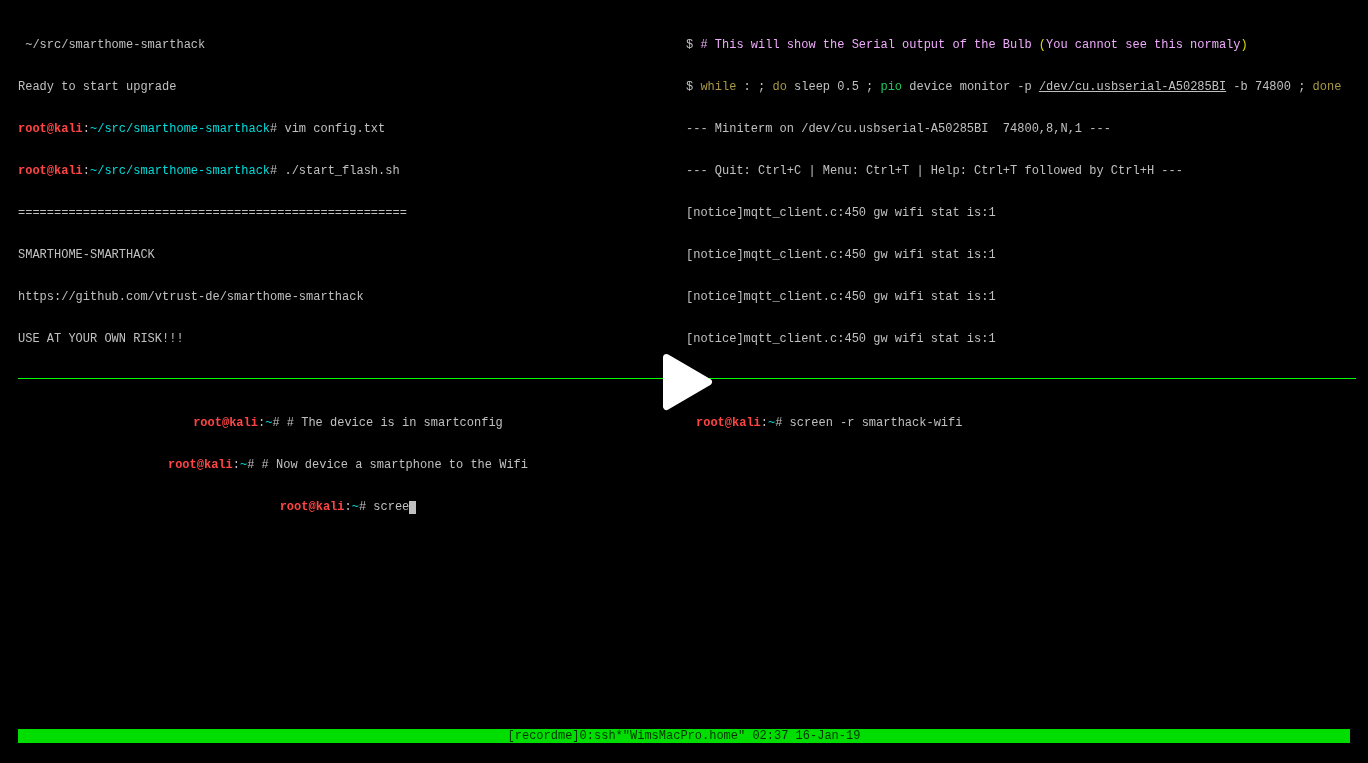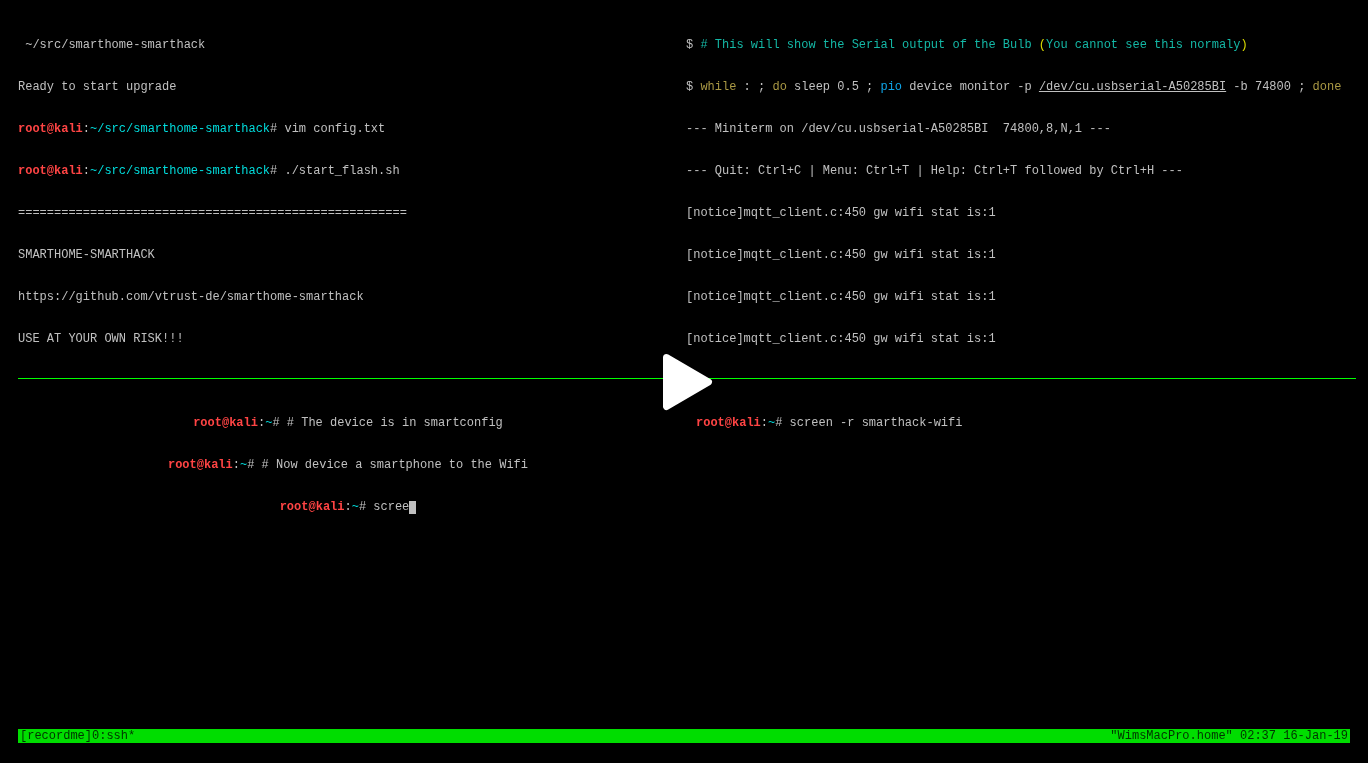--- a/index.html
+++ b/index.html
@@ -34,36 +34,36 @@
     .hdiv {
       position: absolute;
       top: 368px;
       left: 8px;
       width: 1338px;
       height: 1px;
       border-top: 1px solid #00ff00;
     }
     .red { color: #ff4444; font-weight: bold; }
     .cyan { color: #00dddd; }
-    .green { color: #0ea5e9; text-align: center; }
+    .green { color: #22c55e; text-align: center; }
     .yellow { color: #dddd00; }
     .yellow-dim { color: #aa9944; }
-    .gray { color: #14b8a6; }
+    .gray { color: #f0abfc; }
     .status-bar {
       position: absolute;
       bottom: 10px;
       left: 8px;
       right: 8px;
       height: 14px;
       background: #00dd00;
       color: #003300;
       font-size: 12px;
       line-height: 14px;
       display: flex;
-      justify-content: space-between;
+      justify-content: center;
       padding: 0 2px;
     }
     .play-button {
       position: absolute;
       top: 50%;
       left: 50%;
       transform: translate(-50%, -50%);
       width: 70px;
       height: 70px;
       cursor: pointer;

